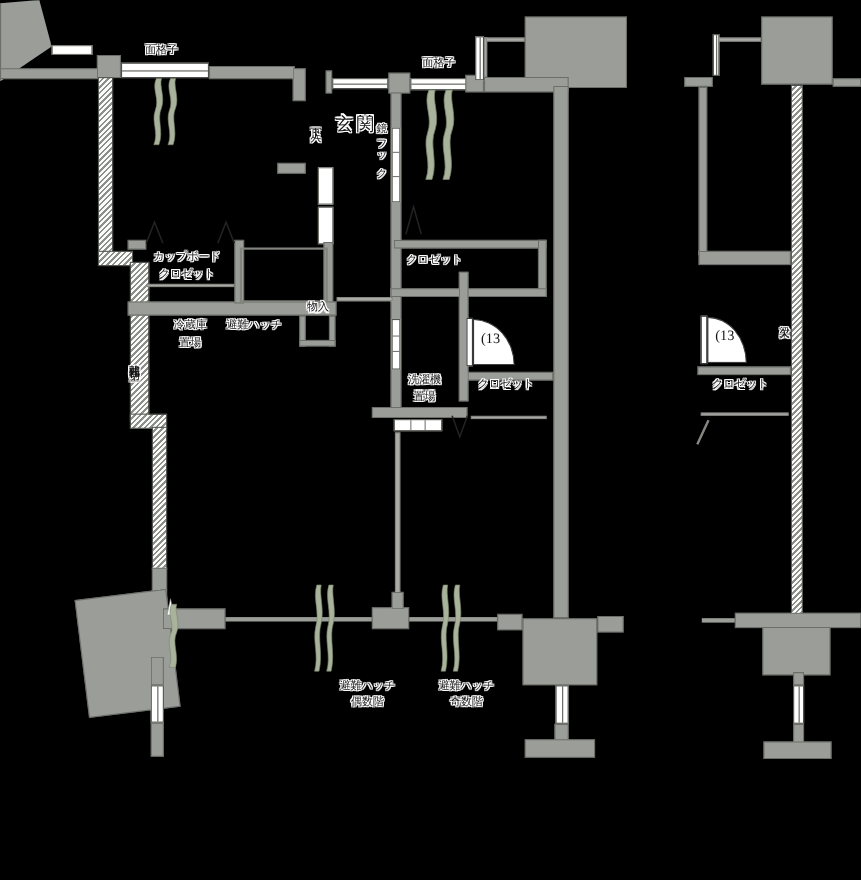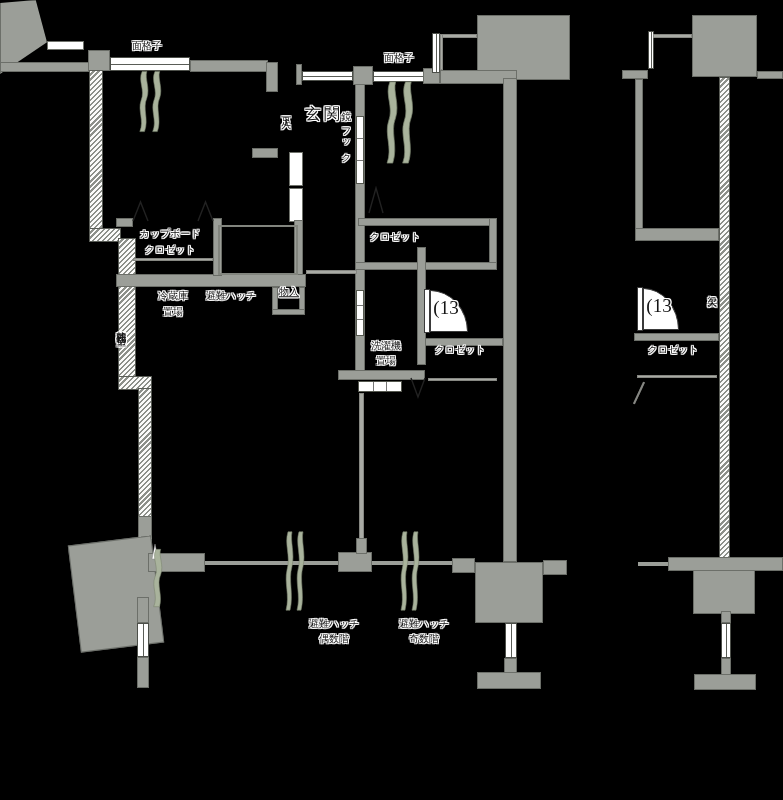--- a/index.html
+++ b/index.html
@@ -25,21 +25,21 @@
   .outline.white{background:#fff;border:1px solid #6f726b;}
   .fan{position:absolute;background:#fff;border:1px solid #3a3a3a;border-radius:0 100% 0 0;box-sizing:border-box;}
   .leaf{position:absolute;background:#fff;border:1px solid #3a3a3a;box-sizing:border-box;}
   .mark{position:absolute;}
   .lbl{position:absolute;font-size:10px;color:#141414;white-space:nowrap;line-height:1.15;
        transform:translate(-50%,-50%);
        text-shadow:-1px 0 #fff,1px 0 #fff,0 -1px #fff,0 1px #fff,
                    -1px -1px #fff,1px -1px #fff,-1px 1px #fff,1px 1px #fff;}
   .lbl.v{writing-mode:vertical-rl;text-orientation:upright;letter-spacing:1px;}
   .lbl.big{font-size:16px;letter-spacing:3px;}
-  .lbl.num{font-size:19px;}
+  .lbl.num{font-size:13px;}
 </style>
 </head>
 <body>
 
 <div id="plan">
 
   <div class="wall" style="left:0;top:0;width:47px;height:74px;clip-path:polygon(0 4%,76% 0,100% 57%,0 100%);"></div>
   <div class="outline white" style="left:47px;top:41px;width:37px;height:9px;"></div>
   <div class="wall" style="left:0;top:62px;width:90px;height:10px;"></div>
   <div class="wall" style="left:88px;top:50px;width:22px;height:21px;"></div>
@@ -175,21 +175,21 @@
   <div class="lbl" style="left:399px;top:58px;">面格子</div>
   <div class="lbl v" style="left:286px;top:110px;">下足入</div>
   <div class="lbl big" style="left:324px;top:114px;">玄関</div>
   <div class="lbl v" style="left:346px;top:103px;">鏡</div>
   <div class="lbl v" style="left:346px;top:139px;">フック</div>
   <div class="lbl" style="left:170px;top:234px;">カップボード</div>
   <div class="lbl" style="left:170px;top:250px;">クロゼット</div>
   <div class="lbl" style="left:173px;top:296px;">冷蔵庫</div>
   <div class="lbl" style="left:173px;top:312px;">置場</div>
   <div class="lbl" style="left:231px;top:296px;">避難ハッチ</div>
-  <div class="lbl" style="left:289px;top:292px;text-decoration:underline;">物入</div>
+  <div class="lbl" style="left:289px;top:280px;">物入</div>
   <div class="lbl" style="left:395px;top:237px;">クロゼット</div>
   <div class="lbl" style="left:386px;top:346px;">洗濯機</div>
   <div class="lbl" style="left:386px;top:361px;">置場</div>
   <div class="lbl" style="left:460px;top:350px;">クロゼット</div>
   <div class="lbl v" style="left:121px;top:326px;">乾式間仕切壁</div>
   <div class="lbl num" style="left:446px;top:308px;">(13</div>
   <div class="lbl" style="left:334px;top:624px;">避難ハッチ</div>
   <div class="lbl" style="left:334px;top:639px;">偶数階</div>
   <div class="lbl" style="left:424px;top:624px;">避難ハッチ</div>
   <div class="lbl" style="left:424px;top:639px;">奇数階</div>

